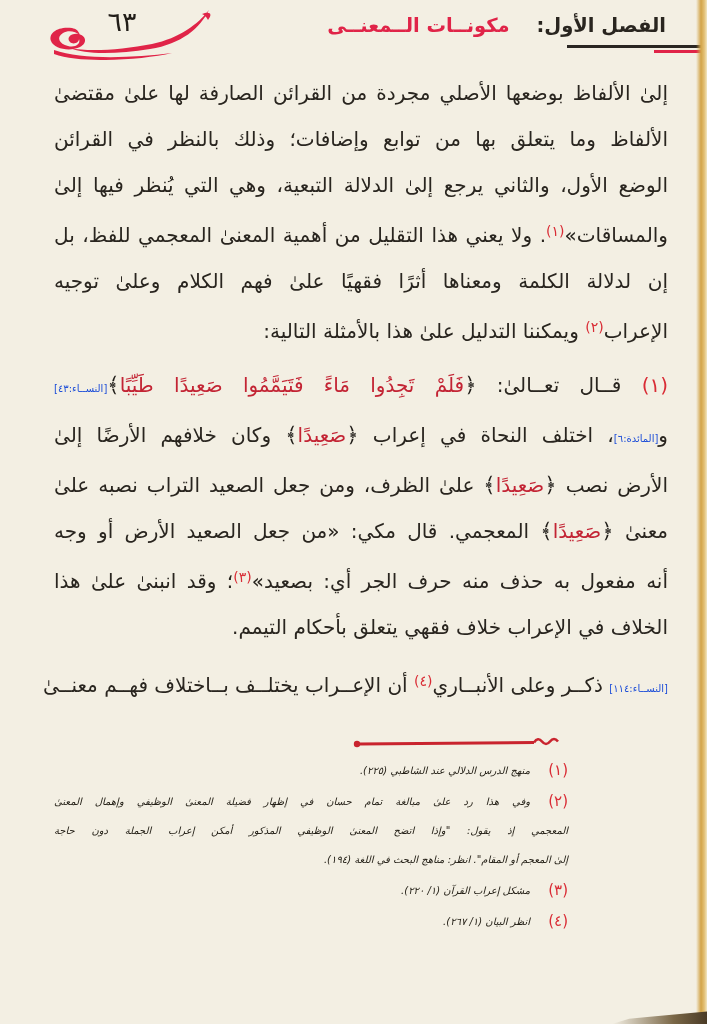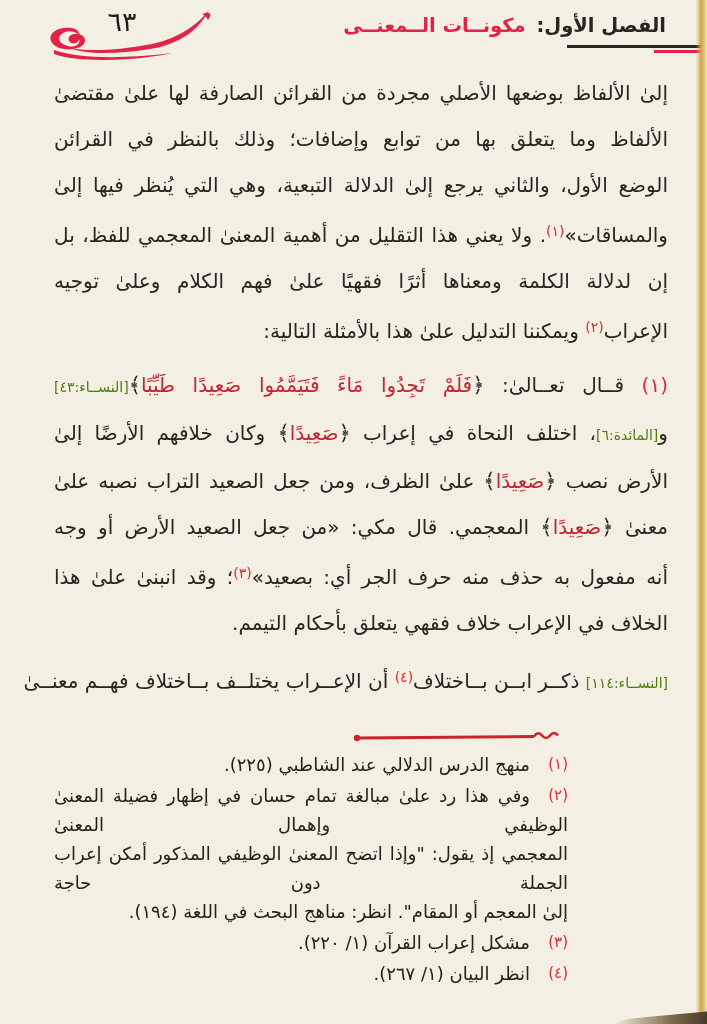--- a/index.html
+++ b/index.html
@@ -32,21 +32,21 @@
     clip-path:polygon(100% 100%, 0 100%, 18% 62%, 100% 10%);
     z-index:6;
   }
   
   .header{position:absolute;top:0;left:0;right:0;height:62px;z-index:2;}
   .chapter-heading{
     position:absolute;top:14px;right:41px;
     font-size:19.5px;font-weight:bold;letter-spacing:0;
   }
   .chapter-heading .label{color:var(--ink);}
-  .chapter-heading .title{color:var(--red-accent);margin-right:4px;}
+  .chapter-heading .title{color:var(--red-accent);margin-right:20px;}
   .rule-black{position:absolute;top:45px;right:6px;left:567px;height:3px;background:#2a2622;}
   .rule-red{position:absolute;top:50px;right:6px;left:654px;height:2.5px;background:var(--red-accent);}
   .page-number{
     position:absolute;top:6px;left:94px;width:56px;
     font-size:27px;font-weight:normal;color:#211d18;text-align:center;z-index:3;
   }
   .flourish{position:absolute;top:8px;left:42px;z-index:2;}
   
   .main-content{
     position:absolute;top:70px;right:39px;left:54px;z-index:1;
@@ -56,30 +56,30 @@
     font-size:20px;line-height:46px;
     text-align:justify;text-align-last:justify;
     white-space:nowrap; 
   }
   .line.end{text-align-last:right;}
   .t-k{color:var(--ink);}
   .t-n{color:var(--red-marker);}                      
   .t-m{color:var(--red-marker);font-size:14px;vertical-align:6px;} 
   .t-q{color:var(--red-quran);}
   .t-b{color:#1e1b17;font-size:21px;}
-  .t-f{color:#4d7c0f;font-size:14px;}
+  .t-f{color:#1d4ed8;font-size:10px;}
   
   .fn-divider{display:block;margin:24px 100px 6px auto;}
   .footnotes{margin:0 100px 0 0;}
   .footnote{overflow:visible;margin-bottom:2px;}
   .fn-marker{
     float:right;width:38px;color:var(--red-marker);
     font-size:15px;line-height:29px;text-align:right;padding-left:8px;
   }
-  .fn-line{font-size:18px;line-height:29px;color:#262219;}
+  .fn-line{font-size:10px;line-height:29px;color:#262219;font-style:italic;}
   .fn-line.justify{text-align:justify;text-align-last:justify;}
   .fn-line.right{text-align:right;}
 </style>
 </head>
 <body>
 
 <div class="page-edge-right"></div>
 <div class="corner-curl"></div>
 
 <div class="header">
@@ -110,21 +110,21 @@
       </div>
       <div class="block">
         <div class="line"><span class="t-n">(١)</span><span class="t-k"> قــال تعــالىٰ: </span><span class="t-b">﴿</span><span class="t-q">فَلَمْ تَجِدُوا مَاءً فَتَيَمَّمُوا صَعِيدًا طَيِّبًا</span><span class="t-b">﴾</span><span class="t-f">[النســاء:٤٣]</span></div>
         <div class="line"><span class="t-k">و</span><span class="t-f">[المائدة:٦]</span><span class="t-k">، اختلف النحاة في إعراب </span><span class="t-b">﴿</span><span class="t-q">صَعِيدًا</span><span class="t-b">﴾</span><span class="t-k"> وكان خلافهم الأرضًا إلىٰ</span></div>
         <div class="line"><span class="t-k">الأرض نصب </span><span class="t-b">﴿</span><span class="t-q">صَعِيدًا</span><span class="t-b">﴾</span><span class="t-k"> علىٰ الظرف، ومن جعل الصعيد التراب نصبه علىٰ</span></div>
         <div class="line"><span class="t-k">معنىٰ </span><span class="t-b">﴿</span><span class="t-q">صَعِيدًا</span><span class="t-b">﴾</span><span class="t-k"> المعجمي. قال مكي: «من جعل الصعيد الأرض أو وجه</span></div>
         <div class="line"><span class="t-k">أنه مفعول به حذف منه حرف الجر أي: بصعيد»</span><span class="t-m">(٣)</span><span class="t-k">؛ وقد انبنىٰ علىٰ هذا</span></div>
         <div class="line end"><span class="t-k">الخلاف في الإعراب خلاف فقهي يتعلق بأحكام التيمم.</span></div>
       </div>
       <div class="block">
-        <div class="line"><span class="t-f">[النســاء:١١٤]</span><span class="t-k"> ذكــر ابــن بــاختلاف</span><span class="t-m">(٤)</span><span class="t-k"> أن الإعــراب يختلــف بــاختلاف فهــم معنــىٰ</span></div>
+        <div class="line"><span class="t-f">[النســاء:١١٤]</span><span class="t-k"> ذكــر وعلى الأنبــاري</span><span class="t-m">(٤)</span><span class="t-k"> أن الإعــراب يختلــف بــاختلاف فهــم معنــىٰ</span></div>
       </div>
     </div>
 
   <svg class="fn-divider" width="216" height="14" viewBox="0 0 216 14">
     <circle cx="5" cy="8" r="3.2" fill="var(--red-divider)"></circle>
     <path d="M7,8 L182,6.5" stroke="var(--red-divider)" stroke-width="3" fill="none"></path>
     <path d="M182,6.5 q4,-6 8,-1 q4,5 8,0 q4,-5 8,0" stroke="var(--red-divider)" stroke-width="2.6" fill="none"></path>
   </svg>
 
   <div class="footnotes">

